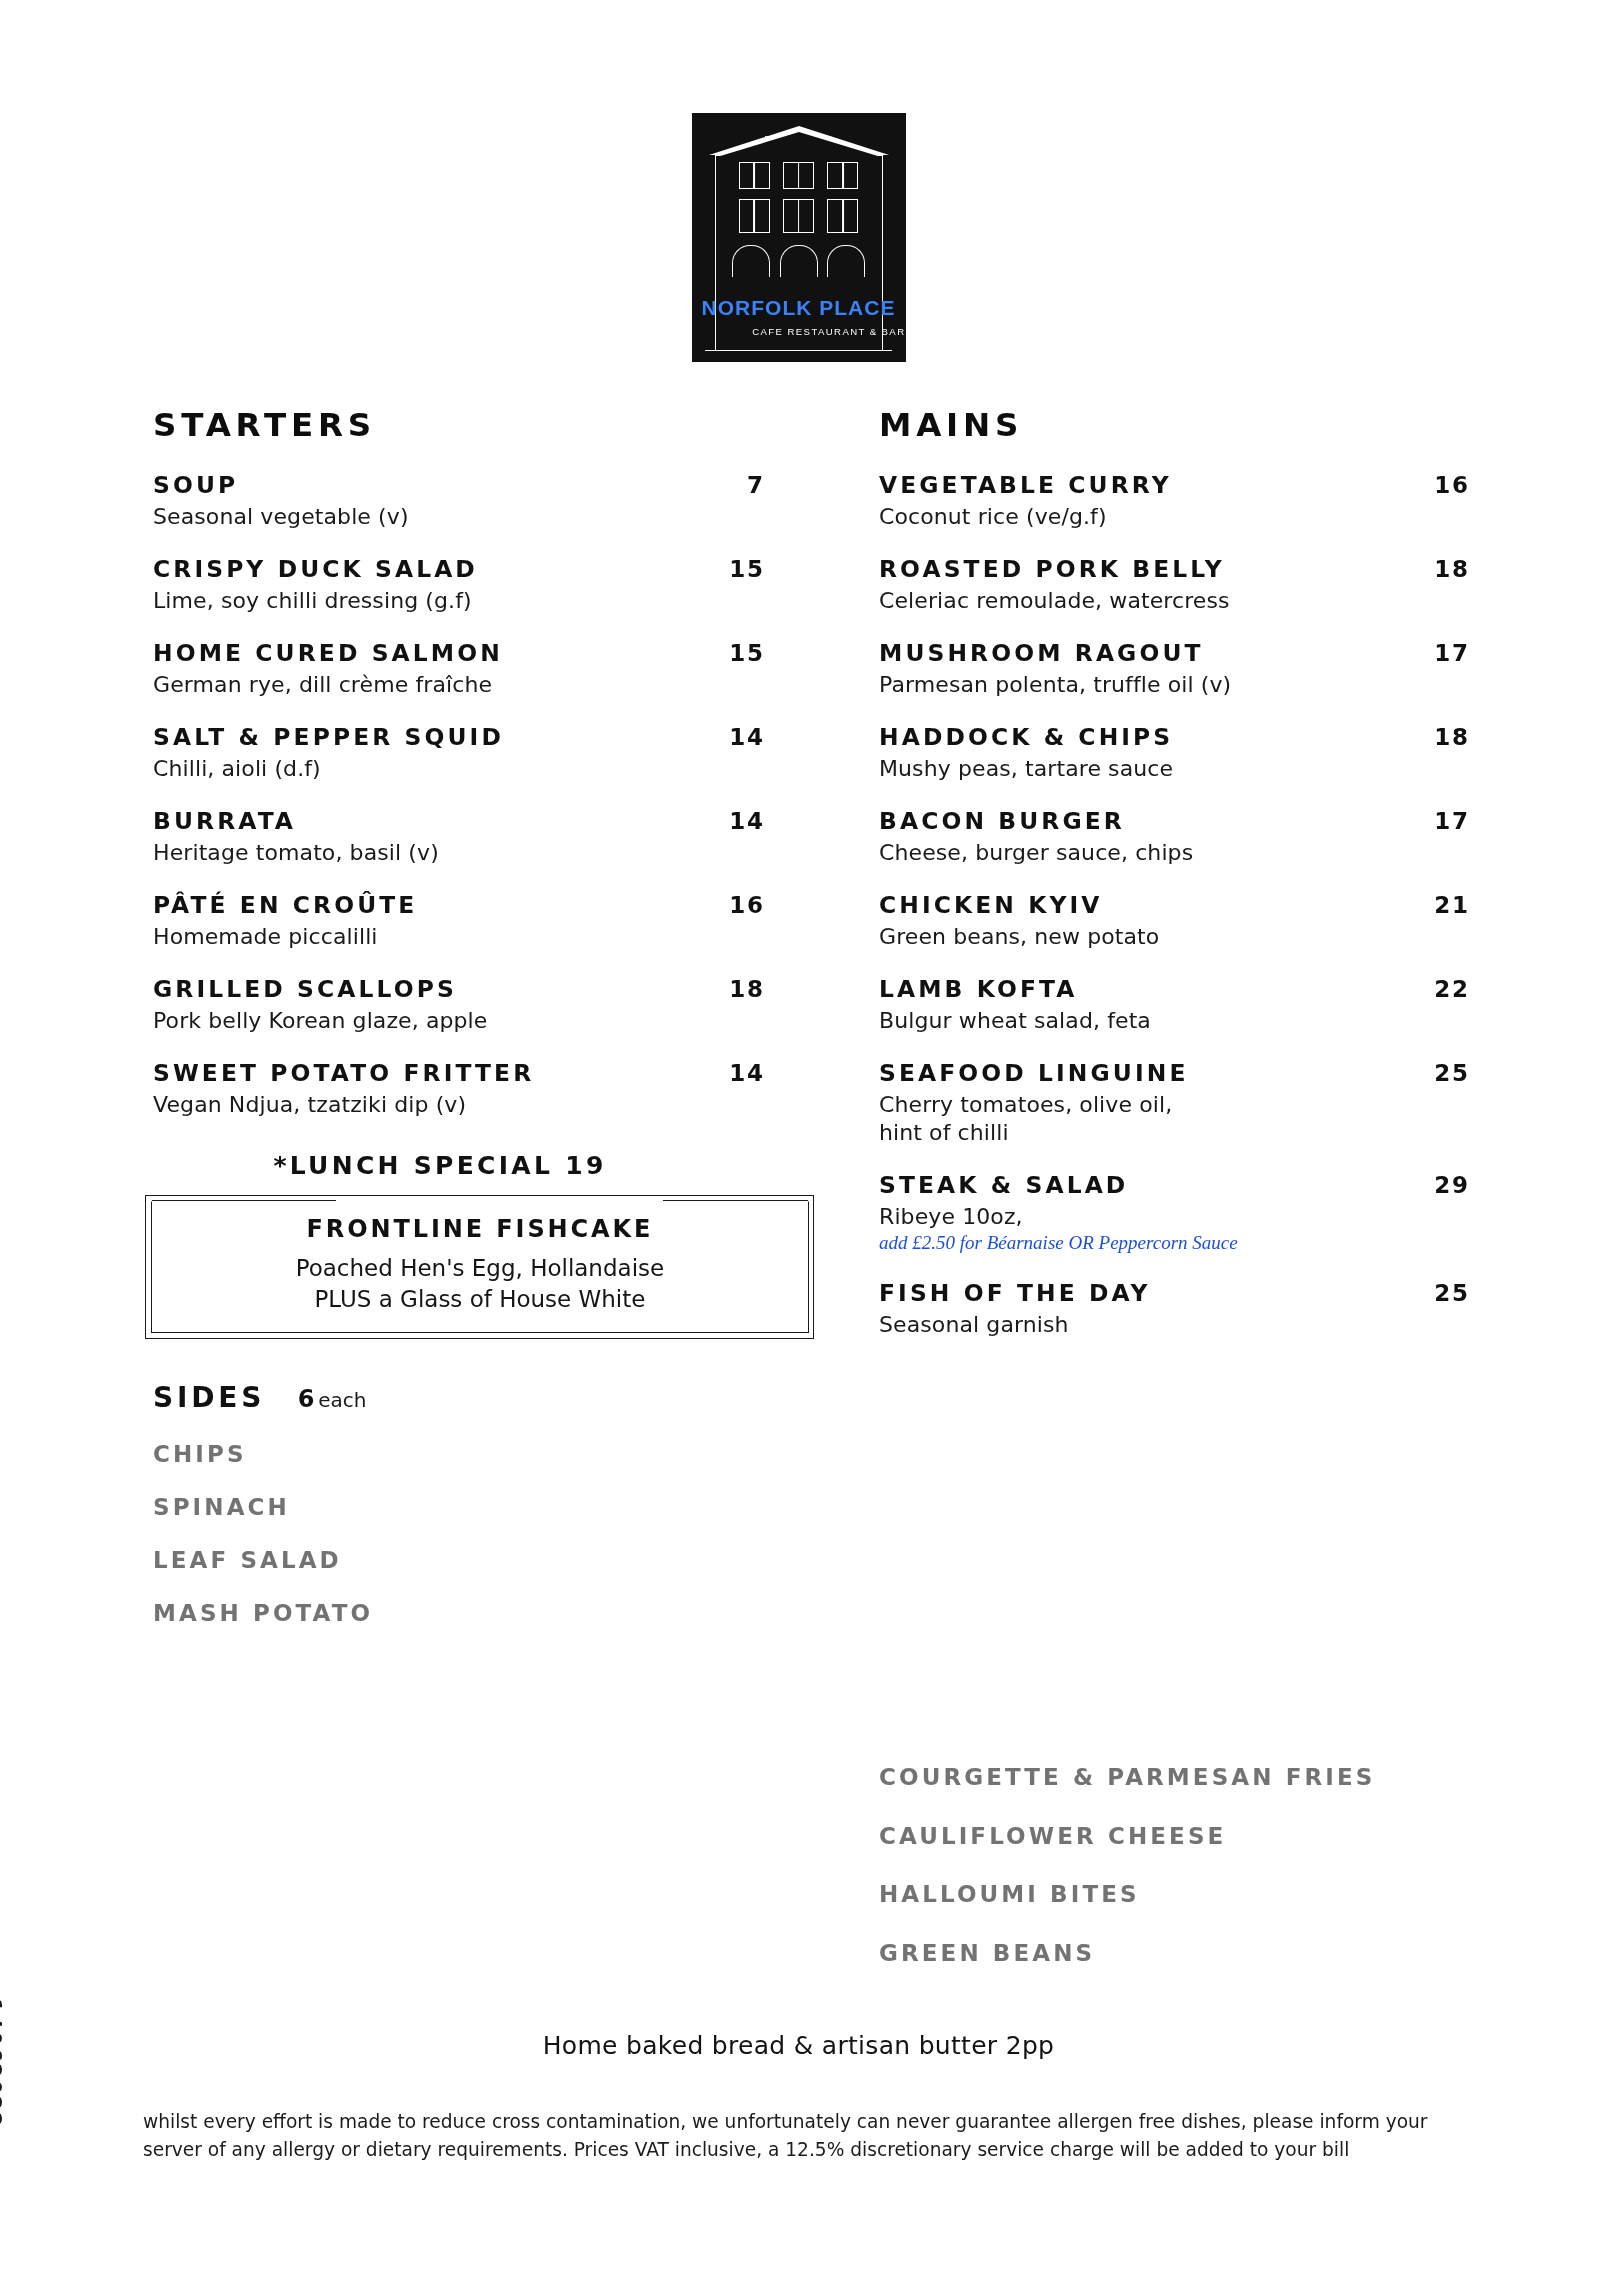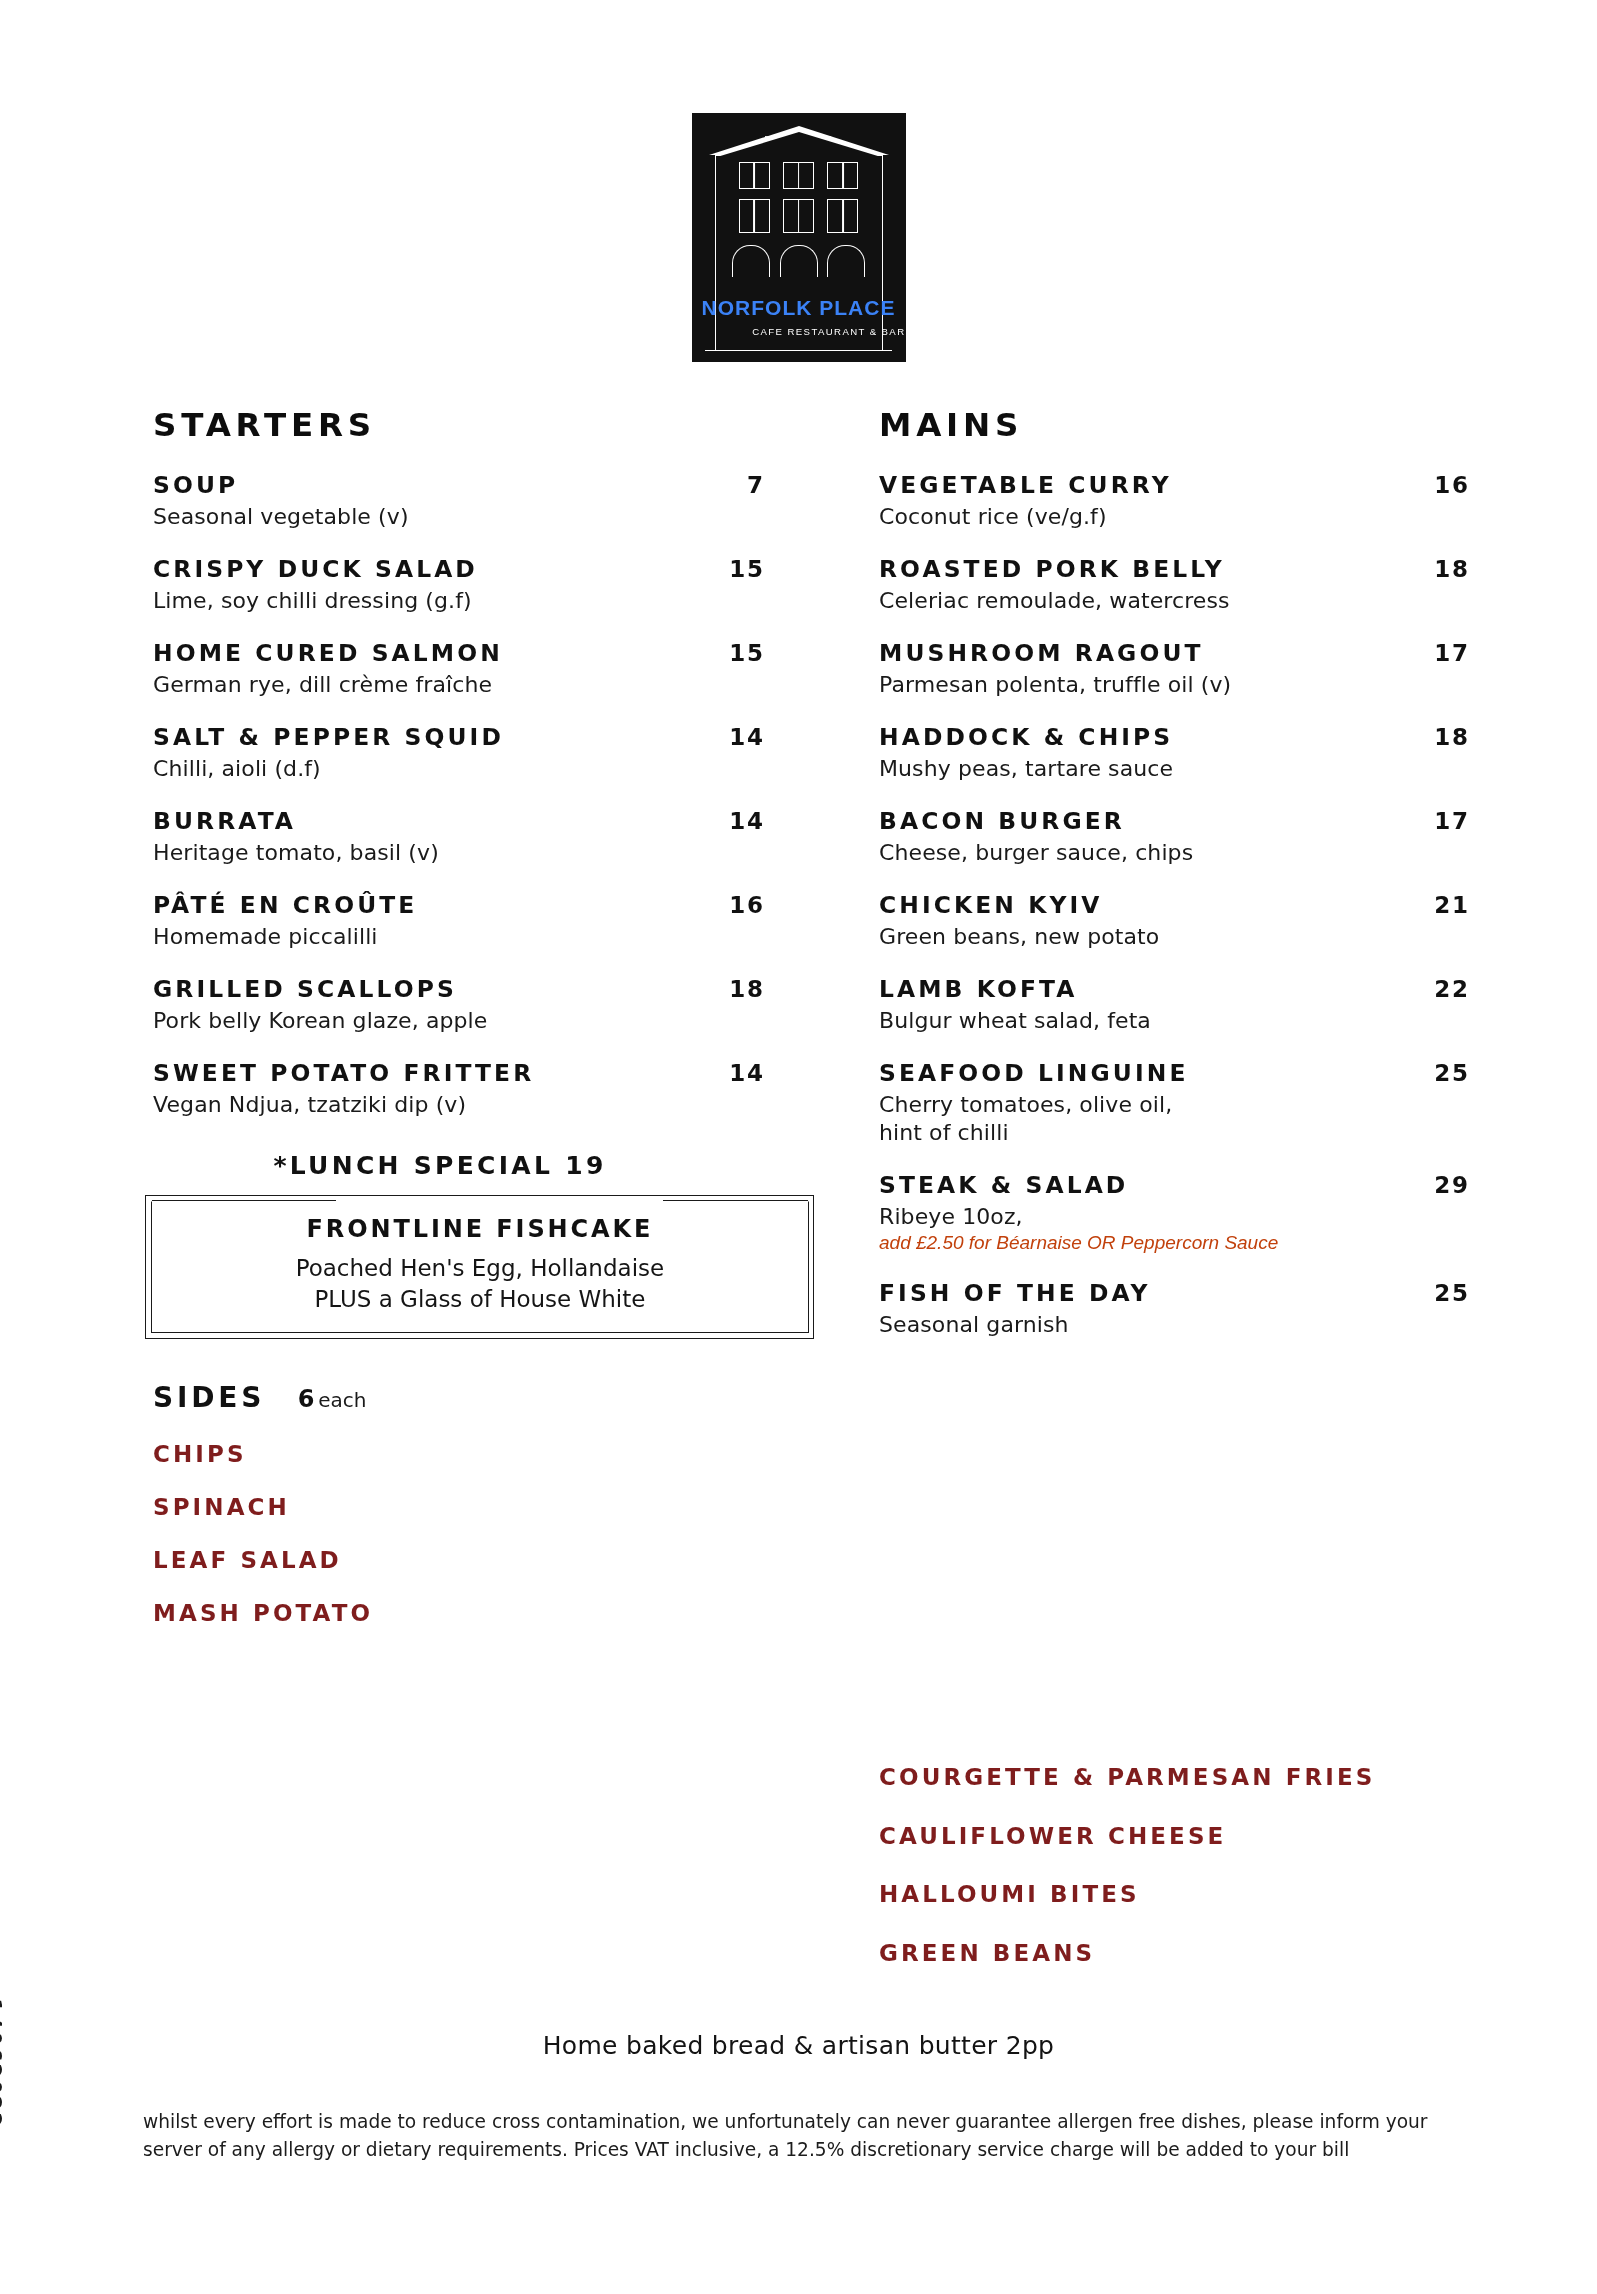--- a/index.html
+++ b/index.html
@@ -225,23 +225,23 @@
     font-size: 22px;
     color: #1a1a1a;
     margin-top: 3.8px;
     line-height: 1.24;
     font-family: "DejaVu Sans", sans-serif;
     letter-spacing: 0.1px;
   }
   .item-note {
     font-size: 19px;
     font-style: italic;
-    color: #c2410c;
+    color: #1d4ed8;
     margin-top: 1.9px;
-    font-family: Liberation Sans, sans-serif;
+    font-family: Liberation Serif, serif;
   }
 
   
   .col-right .item-price { margin-right: 21px; }
 
   
   .lunch-title {
     margin-top: 32.5px;
     text-align: center;
     font-size: 25px;
@@ -310,21 +310,21 @@
   .sides-each {
     font-size: 20px;
     margin-left: 3.8px;
     color: #1a1a1a;
   }
   .side-item {
     font-size: 23px;
     font-weight: bold;
     letter-spacing: 3.1px;
     margin-top: 27px;
-    color: #7f1d1d;
+    color: #737373;
   }
   .sides-right {
     position: absolute;
     left: 879px;
     top: 1764px;
     width: 669px;
   }
   .sides-right .side-item { margin-top: 32.5px; }
   .sides-right .side-item:first-child { margin-top: 0; }
 

